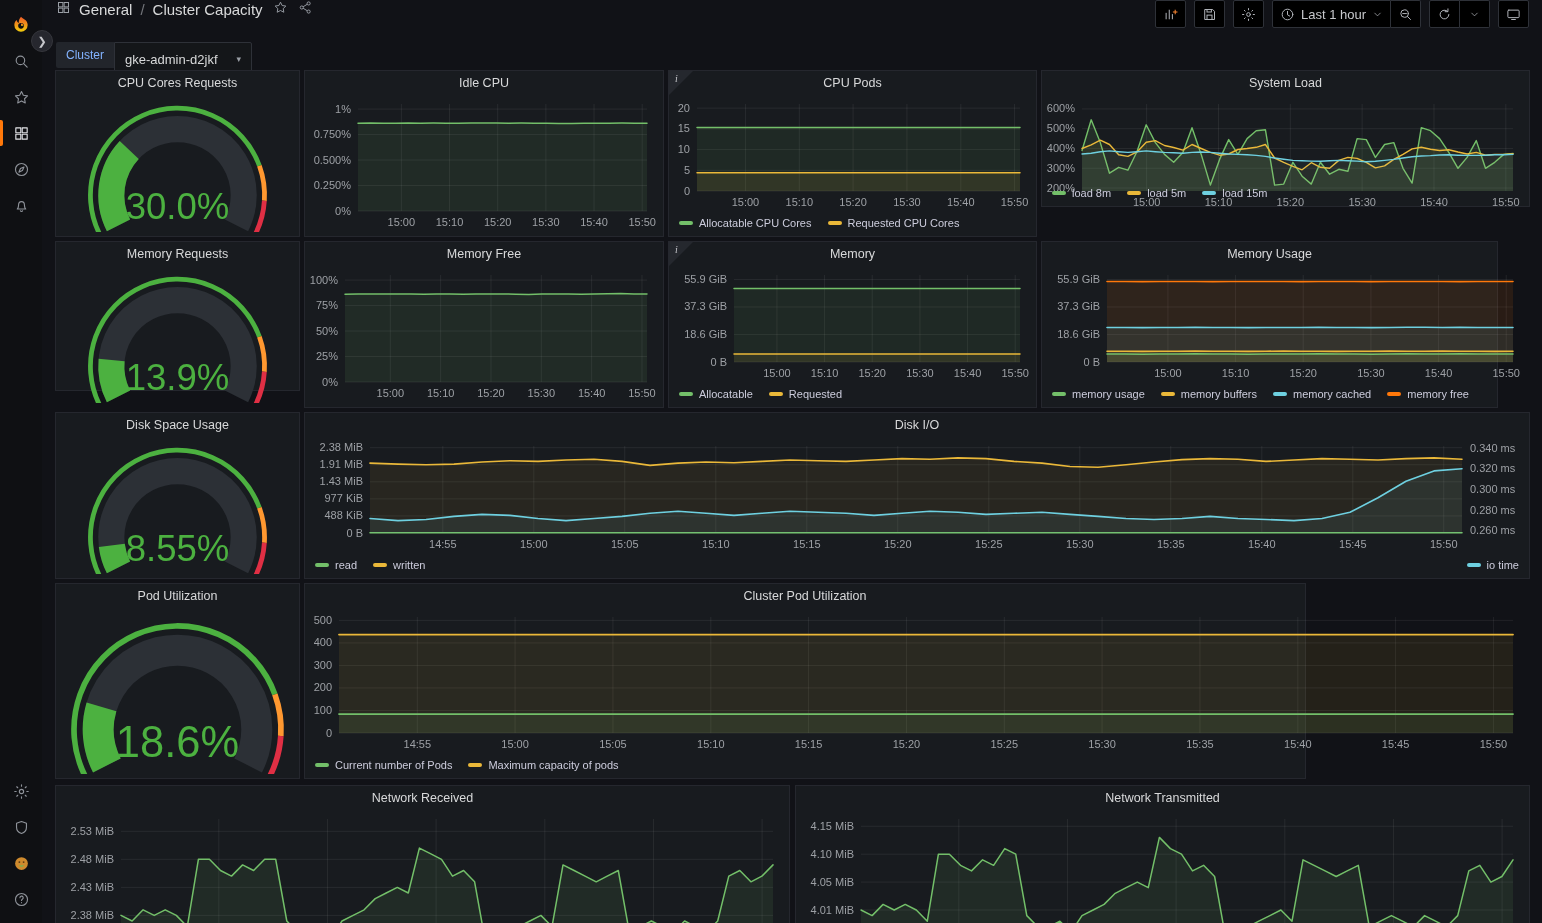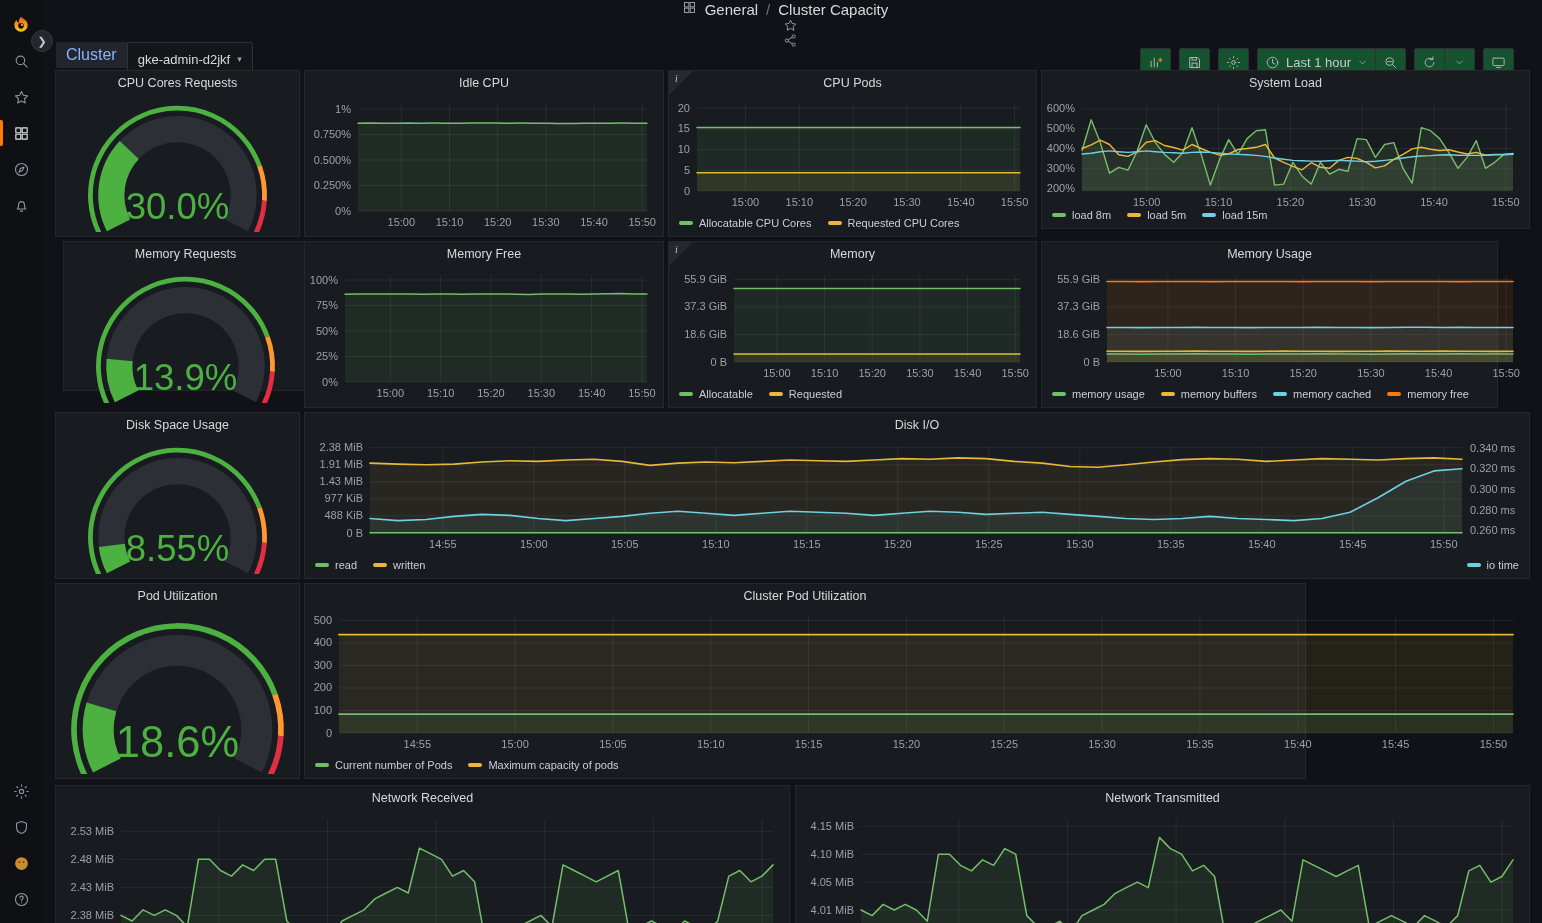--- a/index.html
+++ b/index.html
@@ -9,55 +9,55 @@
 
   
   #sidebar { position:absolute; left:0; top:0; width:42px; height:923px; background:#0f1013; }
   .side-icon { position:absolute; left:0; width:42px; height:34px; display:flex; align-items:center; justify-content:center; cursor:pointer; }
   .side-icon svg { width:17px; height:17px; stroke:#8e9299; fill:none; stroke-width:1.6; stroke-linecap:round; stroke-linejoin:round; }
   .side-icon.active svg { stroke:#e3e4e8; }
   .side-icon.active::before { content:""; position:absolute; left:0; top:4px; bottom:4px; width:3px; background:#ff780a; border-radius:0 2px 2px 0; }
   #nav-expand { position:absolute; left:31px; top:30px; width:22px; height:22px; border-radius:50%; background:#26272e; border:1px solid #35363c; color:#c7c8cc; font-size:11px; display:flex; align-items:center; justify-content:center; cursor:pointer; z-index:5; }
 
   
-  #topbar { position:absolute; left:42px; top:0; right:16px; height:40px; display:flex; align-items:center; padding:0 12px 0 14px;flex-direction:column; }
+  #topbar { position:absolute; left:42px; top:0; right:1px; height:40px; display:flex; align-items:flex-start; padding:0 12px 0 14px; }
   .crumb-icon svg { width:15px; height:15px; stroke:#9a9fa6; fill:none; stroke-width:1.6; }
   #breadcrumb { display:flex; align-items:center; gap:8px; color:#d8d9da; font-size:15px; }
   #breadcrumb .sep { color:#74767b; }
   .hdr-ic { margin-left:10px; cursor:pointer; display:flex; }
   .hdr-ic svg { width:15px; height:15px; stroke:#9a9fa6; fill:none; stroke-width:1.5; }
   #toolbar { margin-left:auto; display:flex; align-items:center; gap:8px; }
-  .tbtn { height:28px; min-width:30px; background:#14532d; border:1px solid #2e3138; border-radius:2px; display:flex; align-items:center; justify-content:center; padding:0 7px; gap:6px; cursor:pointer; color:#c7c8cc; font-size:13px; }
+  .tbtn { height:28px; min-width:30px; background:#000000; border:1px solid #2e3138; border-radius:2px; display:flex; align-items:center; justify-content:center; padding:0 7px; gap:6px; cursor:pointer; color:#c7c8cc; font-size:13px; }
   .tbtn svg { width:15px; height:15px; stroke:#b0b3b9; fill:none; stroke-width:1.6; stroke-linecap:round; }
   .btn-group { display:flex; }
   .btn-group .tbtn:first-child { border-radius:2px 0 0 2px; }
   .btn-group .tbtn:last-child { border-radius:0 2px 2px 0; border-left:none; }
 
   
   #varbar { position:absolute; left:56px; top:42px; height:26px; display:flex; }
-  #var-label { background:#22252b; color:#83b3ff; font-size:16px; display:flex; align-items:center; padding:0 10px; border-radius:2px 0 0 2px; cursor:pointer; }
-  #var-value { background:#141619; border:1px solid #2e3138; color:#d8d9da; font-size:13px; display:flex; align-items:center; gap:7px; padding:16px 10px; border-radius:0 2px 2px 0; cursor:pointer; }
+  #var-label { background:#22252b; color:#83b3ff; font-size:12px; display:flex; align-items:center; padding:0 10px; border-radius:2px 0 0 2px; cursor:pointer; }
+  #var-value { background:#141619; border:1px solid #2e3138; color:#d8d9da; font-size:13px; display:flex; align-items:center; gap:19px; padding:16px 10px; border-radius:0 2px 2px 0; cursor:pointer; }
   #var-value .caret { font-size:9px; color:#9a9fa6; }
 
   
   .panel { position:absolute; background:#181b1f; border:1px solid #25272e; border-radius:0; display:flex; flex-direction:column; }
   .panel-title { height:25px; line-height:25px; text-align:center; font-size:12.5px; font-weight:500; color:#d8d9da; cursor:pointer; flex:none; white-space:nowrap; overflow:hidden; }
   .chart { flex:1; position:relative; margin:0 4px 4px 4px; min-height:0; }
   .legend { position:absolute; left:6px; right:6px; bottom:0; height:18px; display:flex; align-items:center; gap:16px; font-size:11px; color:#ccccdc; }
   .legend .item { display:flex; align-items:center; gap:6px; cursor:pointer; }
   .legend .dash { width:14px; height:4px; border-radius:2px; }
   .legend .spacer { flex:1; }
   .info-corner { position:absolute; top:0; left:0; width:0; height:0; border-top:24px solid #25282e; border-right:24px solid transparent; cursor:pointer; }
   .info-i { position:absolute; top:2px; left:6px; font-size:10px; font-style:italic; font-family:"Liberation Serif","DejaVu Serif",serif; color:#c7c8cc; cursor:pointer; }
 
   #p-cpu-req   { left:55px;  top:70px;  width:245px;  height:167px; }
   #p-idle      { left:304px; top:70px;  width:360px;  height:167px; }
   #p-cores     { left:668px; top:70px;  width:369px;  height:167px; }
-  #p-load      { left:1041px;top:70px;  width:489px;  height:159px; }
-  #p-mem-req   { left:63px;  top:241px; width:245px;  height:150px; }
+  #p-load      { left:1041px;top:70px;  width:489px;  height:137px; }
+  #p-mem-req   { left:55px;  top:241px; width:245px;  height:150px; }
   #p-memfree   { left:304px; top:241px; width:360px;  height:167px; }
   #p-memory    { left:668px; top:241px; width:369px;  height:167px; }
   #p-memusage  { left:1041px;top:241px; width:457px;  height:167px; }
   #p-diskspace { left:55px;  top:412px; width:245px;  height:167px; }
   #p-diskio    { left:304px; top:412px; width:1226px; height:167px; }
   #p-podutil   { left:55px;  top:583px; width:245px;  height:196px; }
   #p-clusterpod{ left:304px; top:583px; width:1002px; height:196px; }
   #p-netrecv   { left:55px;  top:785px; width:735px;  height:205px; }
   #p-nettrans  { left:795px; top:785px; width:735px;  height:205px; }
 

